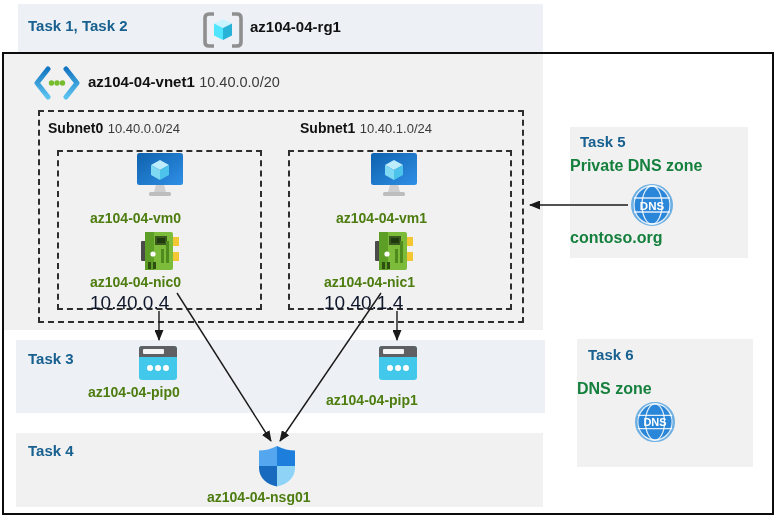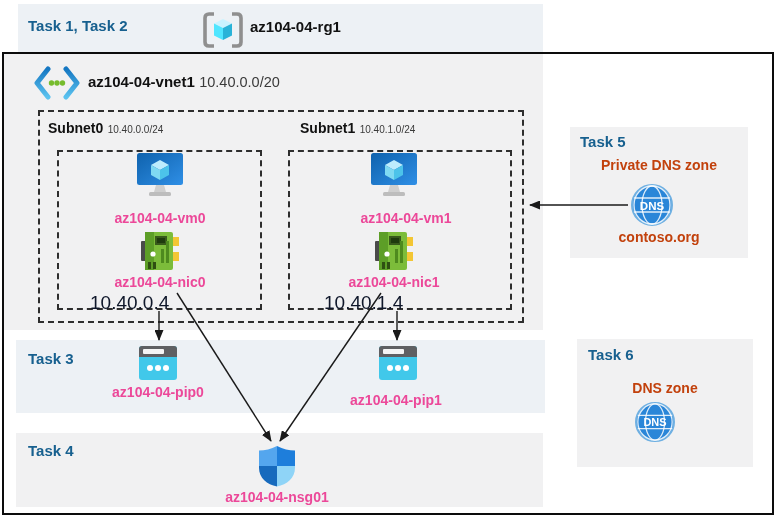--- a/index.html
+++ b/index.html
@@ -7,25 +7,25 @@
           font-family:"Liberation Sans",sans-serif;overflow:hidden;text-decoration:underline;}
   .layer{position:absolute;inset:0;}
   .abs{position:absolute;}
   .rect{position:absolute;box-sizing:border-box;}
   .strip-bg{background:#edf1f5;}
   .panel-bg{background:#f1f1f2;}
   .main-border{border:2px solid #0c0c0c;background:transparent;}
   .dashed{border:2px dashed #2e2e2e;background:transparent;}
   .task{font-weight:700;font-size:15px;color:#17608f;white-space:nowrap;}
   .name{font-weight:700;font-size:14px;color:#111;white-space:nowrap;}
-  .name-c{font-weight:700;font-size:14px;color:#ec4899;text-align:center;white-space:nowrap;}
+  .name-c{font-weight:700;font-size:14px;color:#4d7c0f;text-align:left;white-space:nowrap;}
   .big-name{font-weight:700;font-size:15px;color:#111;white-space:nowrap;}
-  .cidr{font-weight:400;font-size:10px;color:#3a3a3a;}
+  .cidr{font-weight:400;font-size:13px;color:#3a3a3a;}
   .ip{font-weight:400;font-size:19px;color:#0f172a;text-align:left;white-space:nowrap;}
-  .title-c{font-weight:700;font-size:14px;color:#c2410c;text-align:center;white-space:nowrap;}
+  .title-c{font-weight:700;font-size:16px;color:#15803d;white-space:nowrap;}
   svg{display:block;}
 </style>
 </head>
 <body>
 
 <div id="canvas">
 
   <div class="layer">
     <div class="rect strip-bg" style="left:18px;top:4px;width:525px;height:48px;"></div>
     <div class="rect panel-bg" style="left:4px;top:54px;width:539px;height:276px;"></div>

